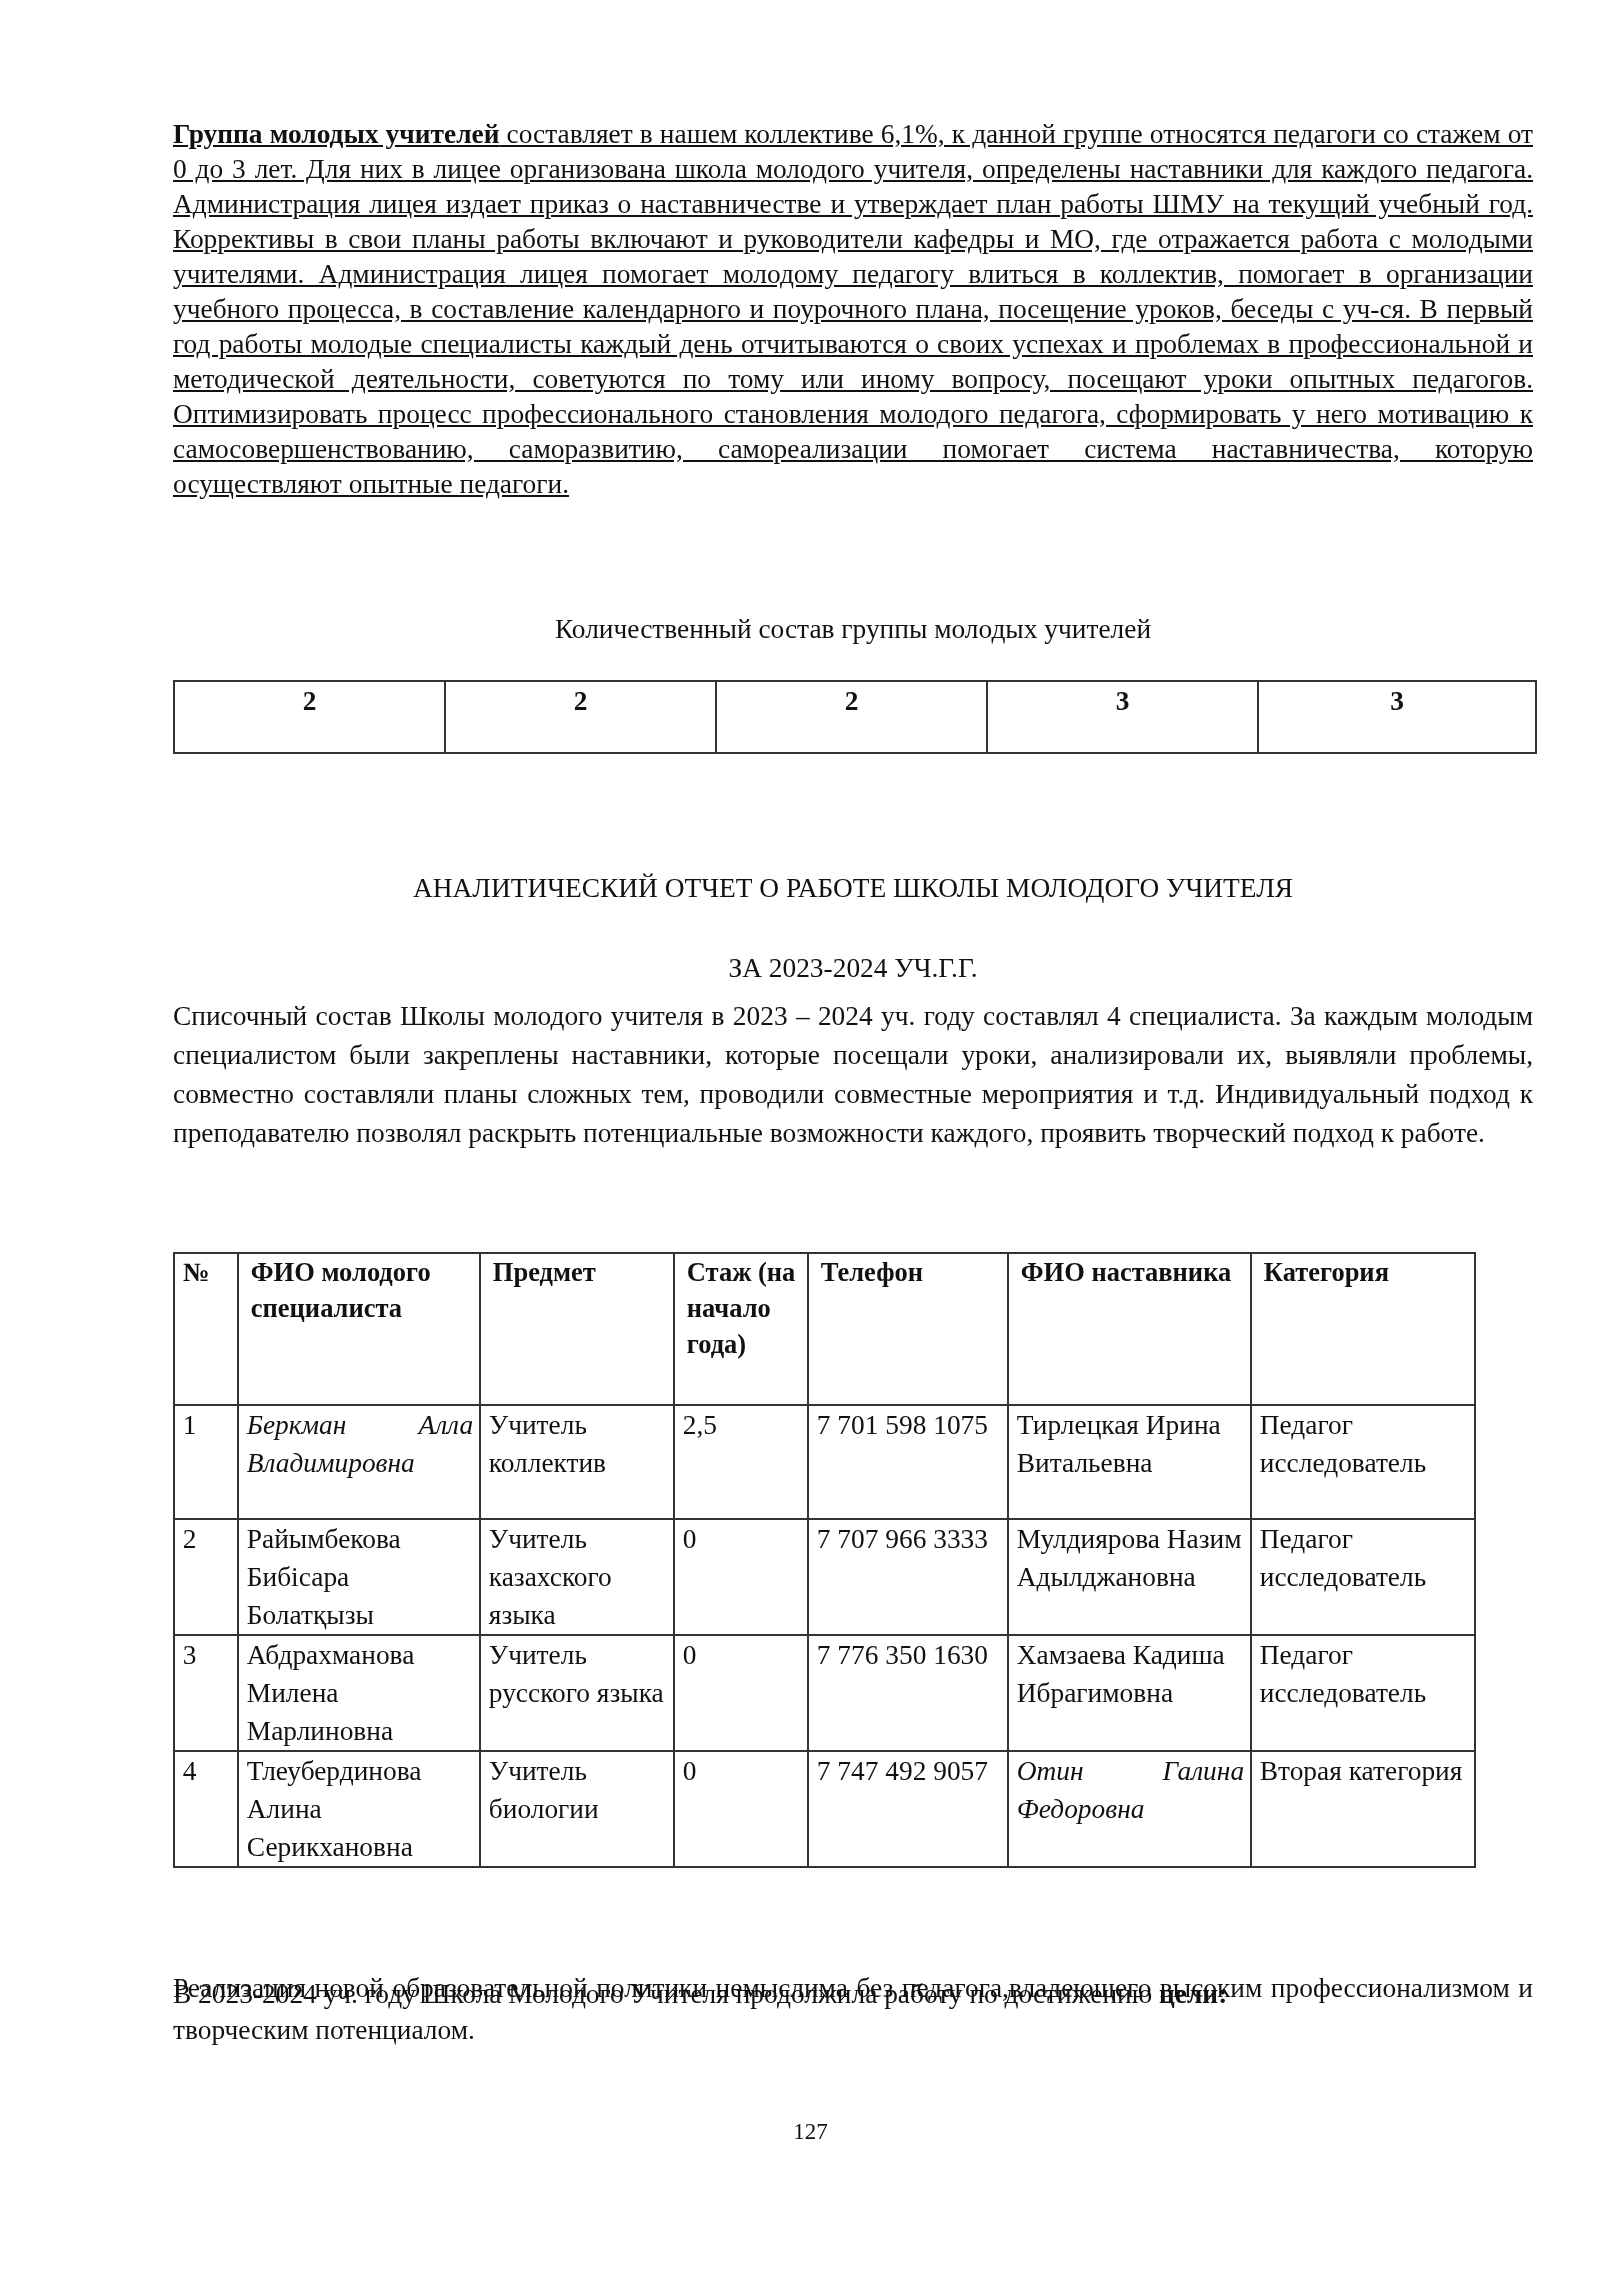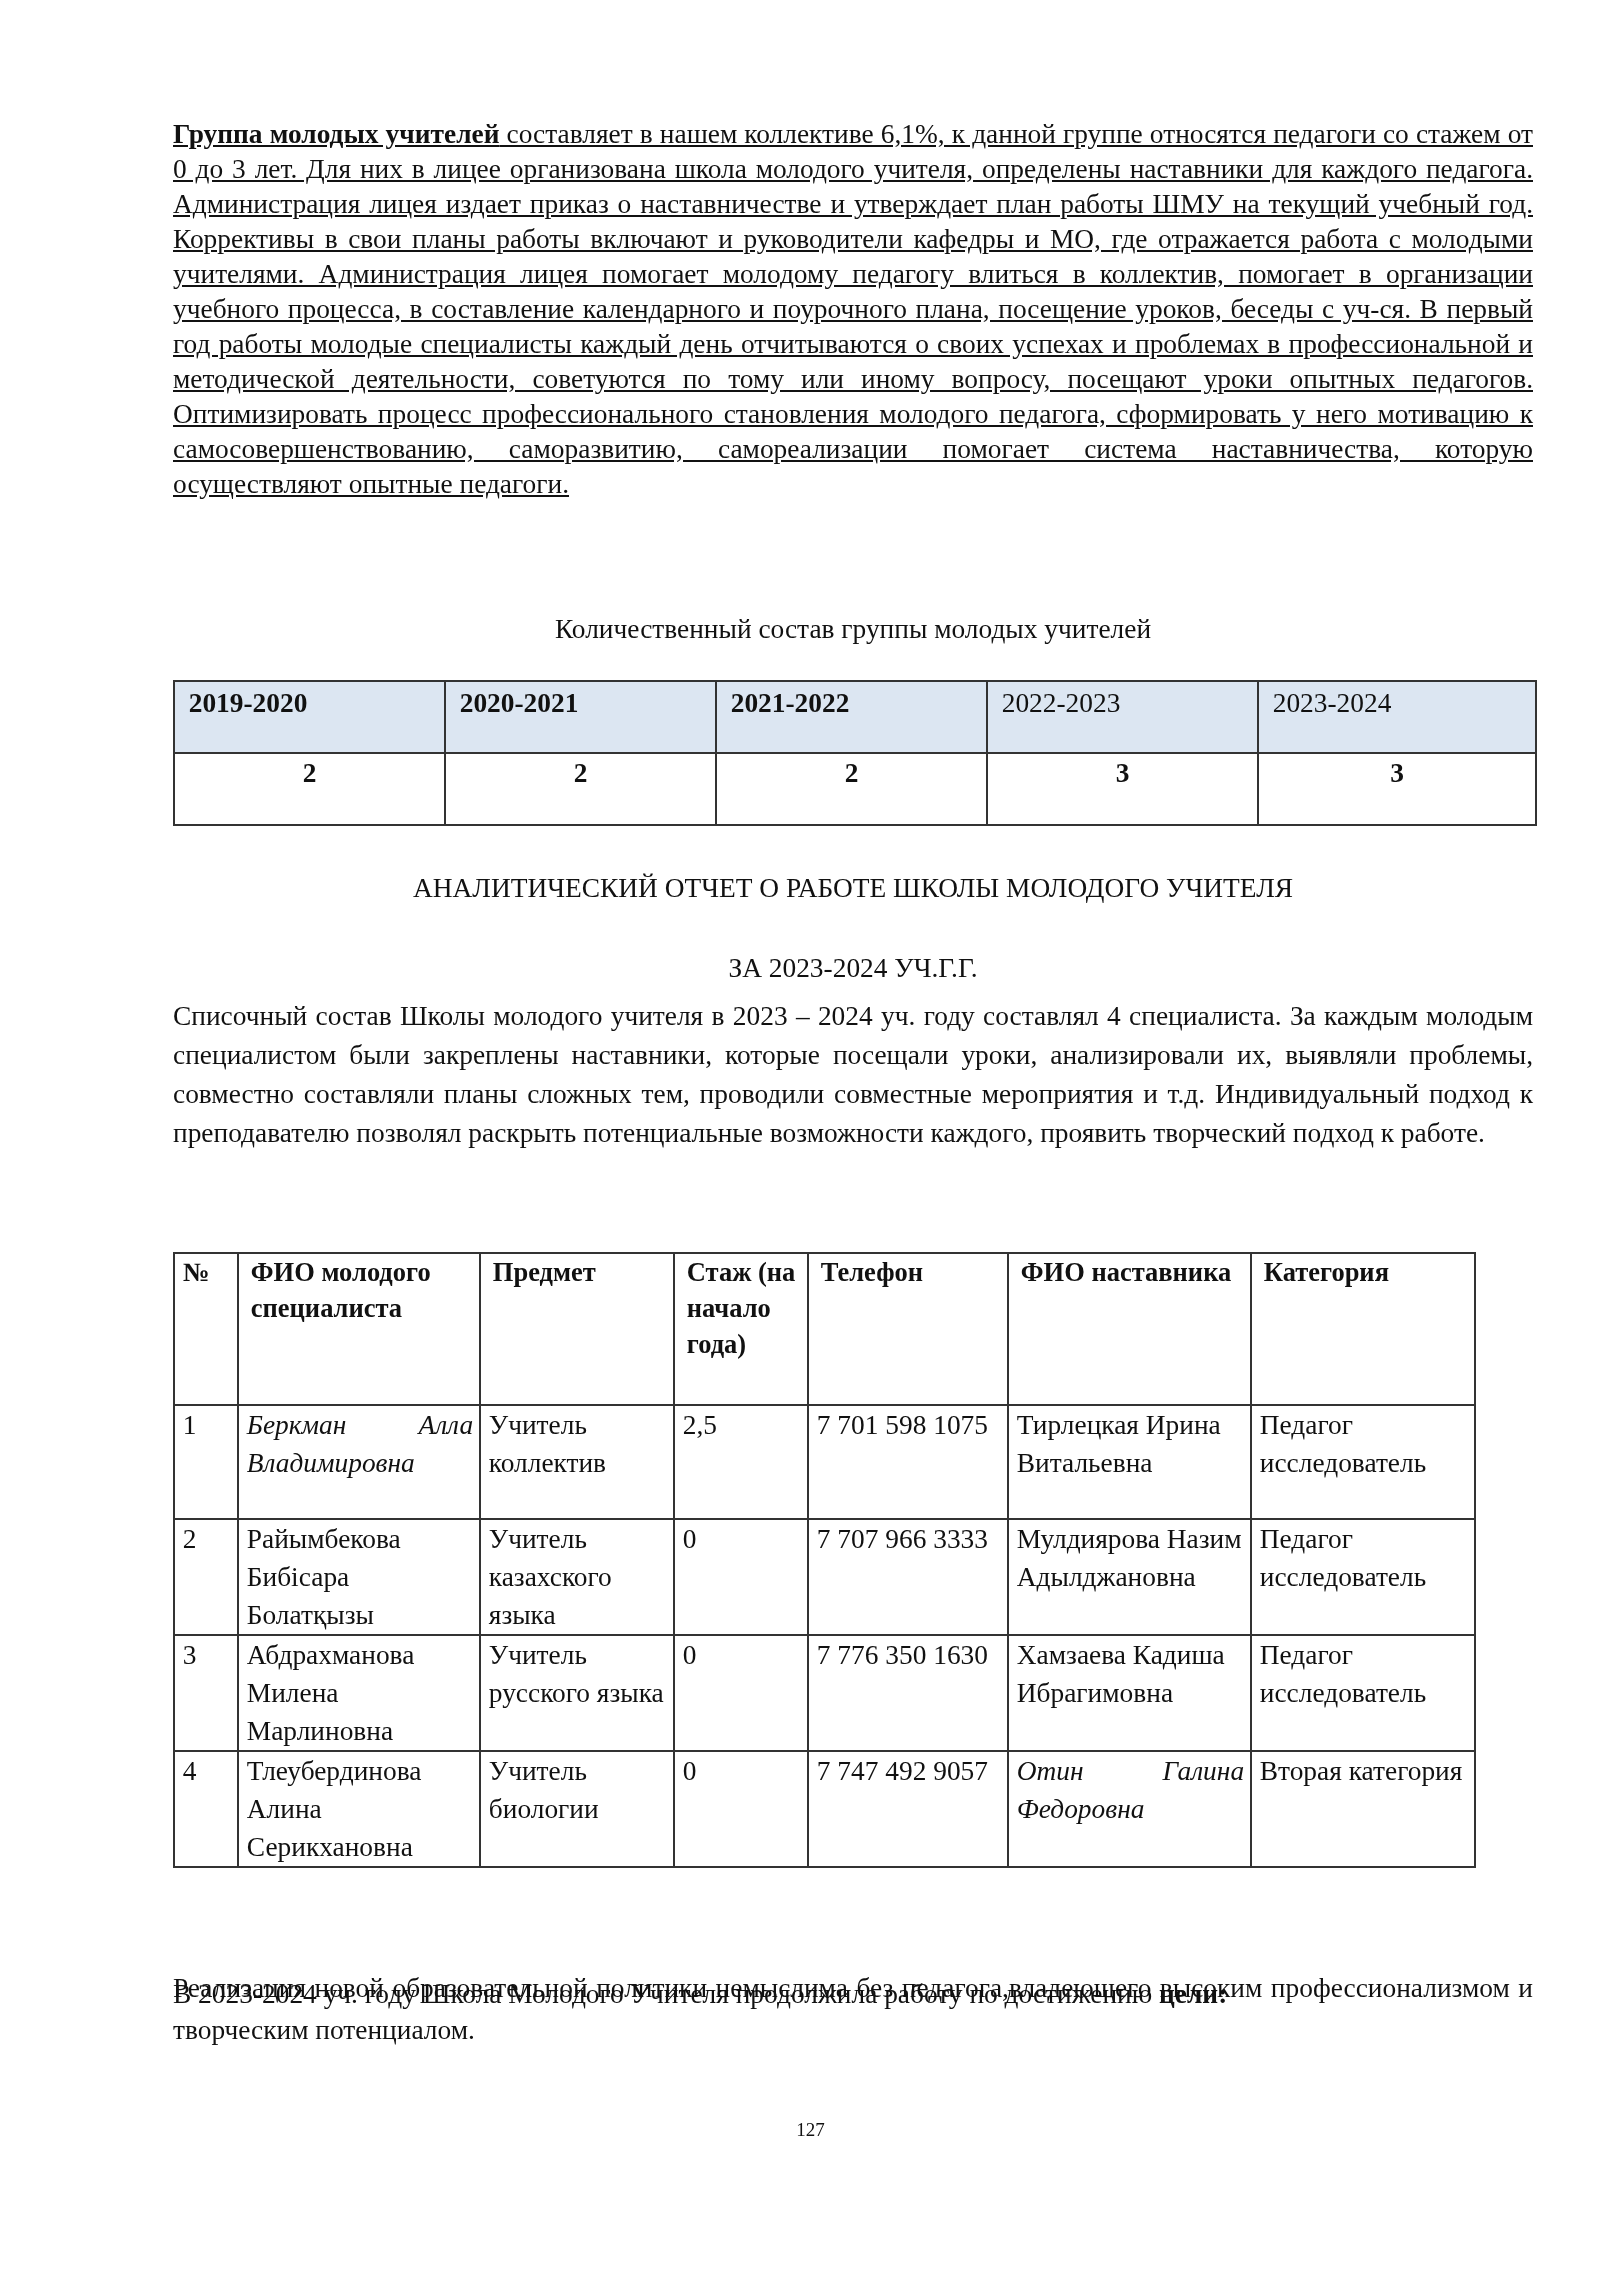--- a/index.html
+++ b/index.html
@@ -21,47 +21,40 @@
   table { border-collapse: collapse; position: absolute; table-layout: fixed; }
   td, th { border: 2px solid #333333; vertical-align: top; }
   #t1 { left: 173px; top: 680px; width: 1360px; }
   #t1 th { background: #dce6f2; height: 64px; text-align: left; padding: 5.9px 13.7px 0 13.7px; font-size: 27.4px; }
   #t1 th.light { font-weight: normal; }
   #t1 td { height: 65px; text-align: center; font-weight: bold; font-size: 27.4px; padding-top: 3.9px; }
   #t2 { left: 173px; top: 1252px; width: 1302px; }
   #t2 th { text-align: left; font-size: 26.5px; line-height: 36px; padding: 0 7.8px 0 11.8px; height: 150px; font-weight: bold; }
   #t2 td { font-size: 27.4px; line-height: 38px; padding: 0 5.9px 0 7.8px; height: 112px; }
   .nowrap-justify { text-align: justify; text-align-last: justify; font-style: italic; }
-  #page-number { position: absolute; left: 0; width: 1621px; text-align: center; top: 2119px; font-size: 19px; }
+  #page-number { position: absolute; left: 0; width: 1621px; text-align: center; top: 2119px; font-size: 23px; }
 </style>
 </head>
 <body>
 
 <div class="para" style="top:117px;text-decoration:underline;">
   <b>Группа молодых учителей</b><span> составляет в нашем коллективе 6,1%, к данной группе относятся педагоги со стажем от 0 до 3 лет. Для них  в лицее организована школа молодого учителя, определены наставники для каждого педагога. Администрация лицея издает приказ о наставничестве и утверждает план работы ШМУ на текущий учебный год. Коррективы в свои планы работы включают и руководители кафедры и МО, где отражается работа с молодыми учителями. Администрация лицея помогает молодому педагогу влиться в коллектив, помогает в организации учебного процесса, в составление календарного и поурочного плана, посещение уроков, беседы с уч-ся. В первый год работы молодые специалисты каждый день отчитываются о своих успехах и проблемах в профессиональной и методической деятельности, советуются по тому или иному вопросу, посещают уроки опытных педагогов. Оптимизировать процесс профессионального становления молодого педагога, сформировать у него мотивацию к самосовершенствованию, саморазвитию, самореализации помогает система наставничества, которую осуществляют опытные педагоги.</span>
 </div>
 
 <div class="center-title" style="top:613px;">Количественный состав группы молодых учителей</div>
 
 <table id="t1">
   <colgroup>
     <col style="width:271px">
       <col style="width:271px">
       <col style="width:271px">
       <col style="width:271px">
       <col style="width:278px">
   </colgroup>
   <tbody>
-      <tr>
-    <th>2019-2020</th>
-    <th>2020-2021</th>
-    <th>2021-2022</th>
-    <th class="light">2022-2023</th>
-    <th class="light">2023-2024</th>
-  </tr>
   <tr>
     <td>2</td>
     <td>2</td>
     <td>2</td>
     <td>3</td>
     <td>3</td>
   </tr>
 </tbody>
   </table>
 

